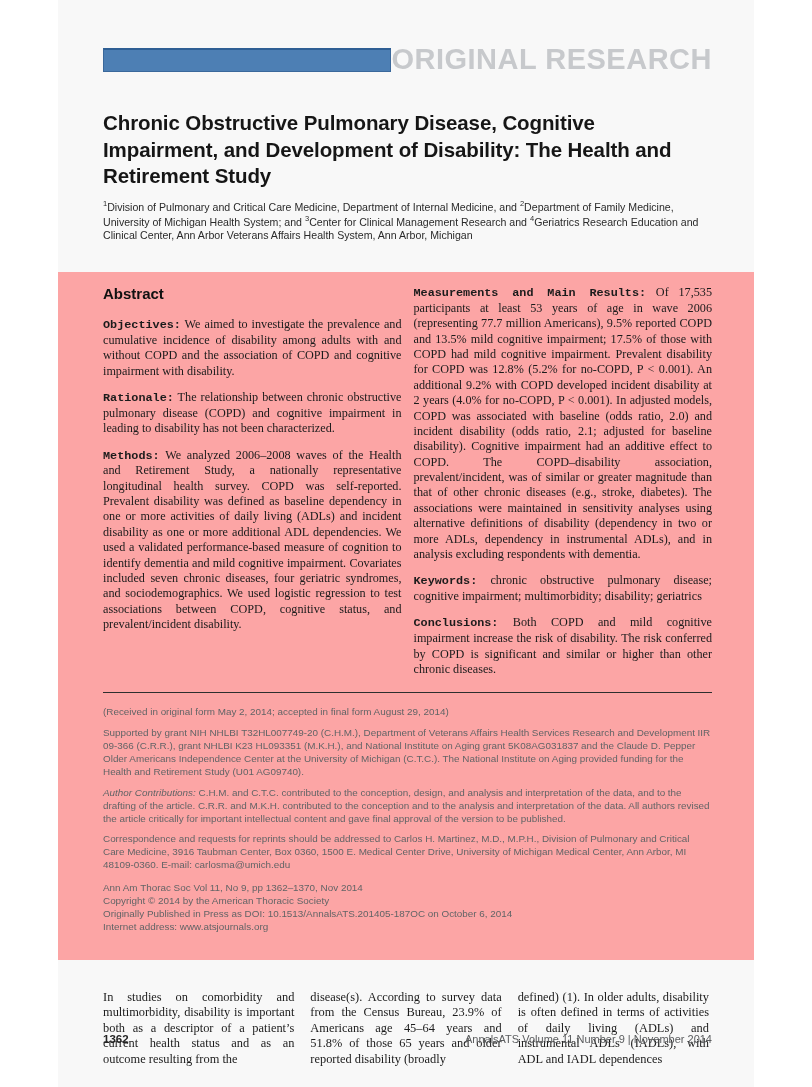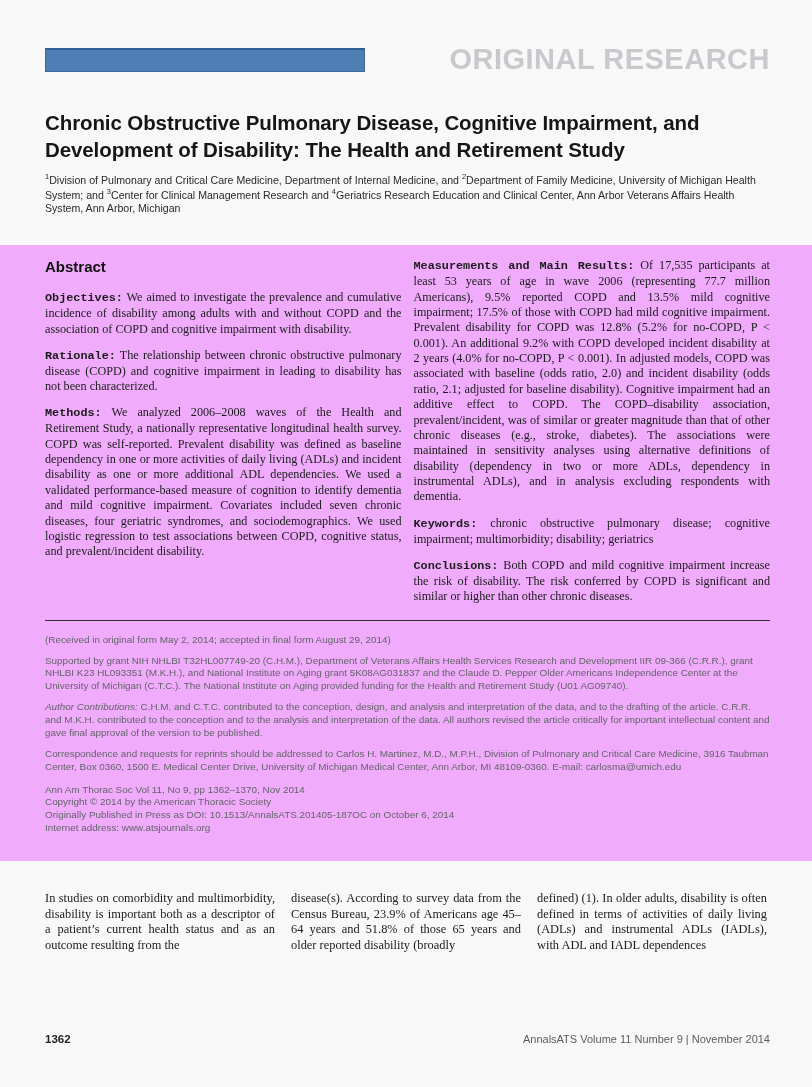--- a/index.html
+++ b/index.html
@@ -1,39 +1,39 @@
 <!DOCTYPE html>
 <html><head>
 <meta charset="utf-8">
 <style>
   * { margin:0; padding:0; box-sizing:border-box; }
   html,body { background:#ffffff; }
   .page {
-    position:relative; width:812px; height:1087px; margin:0 auto;
+    position:relative; width:696px; height:1087px; margin:0 auto;
     background:#f8f8f8; overflow:hidden;
     font-family:"Liberation Sans", sans-serif; color:#1c1c1c;
   }
   
   .banner { display:flex; align-items:center; justify-content:space-between;
             padding:43px 42px 0 45px; }
   .banner-bar { width:320px; height:24px; background:#4d7fb4;
                 border:1px solid #3a689b; border-top:2px solid #2f5f94; }
   .banner-label { font-size:29px; font-weight:bold; color:#c7c9cc;
                   letter-spacing:0.5px; white-space:nowrap; }
   
   .title-block { padding:34px 45px 0 45px; }
   .paper-title { font-size:20.5px; line-height:1.3; font-weight:bold;
                  color:#161616; letter-spacing:-0.1px; max-width:730px; }
   .authors { margin-top:13px; font-size:13px; color:#202020; }
   .authors sup { font-size:8.5px; }
   .affiliations { margin-top:9px; font-size:10.6px; line-height:1.26;
                   color:#2a2a2a; max-width:728px; }
   .affiliations sup { font-size:7.5px; }
   
-  .gray-band { margin-top:30px; background:#f0abfc;
+  .gray-band { margin-top:30px; background:#fca5a5;
                padding:13px 42px 26px 45px; }
   .abstract-cols { display:flex; gap:12px; }
   .abs-col { flex:1; font-family:"Liberation Serif", serif; font-size:12.2px;
              line-height:1.26; color:#1b1b1b; }
   .abstract-heading { font-family:"Liberation Sans", sans-serif;
                       font-size:15px; font-weight:bold; color:#111;
                       margin-bottom:13px; }
   .abs-para { margin-bottom:11px; text-align:justify; }
   .abs-para:last-child { margin-bottom:0; }
   .lead { font-family:Liberation Mono, monospace; font-weight:bold;

